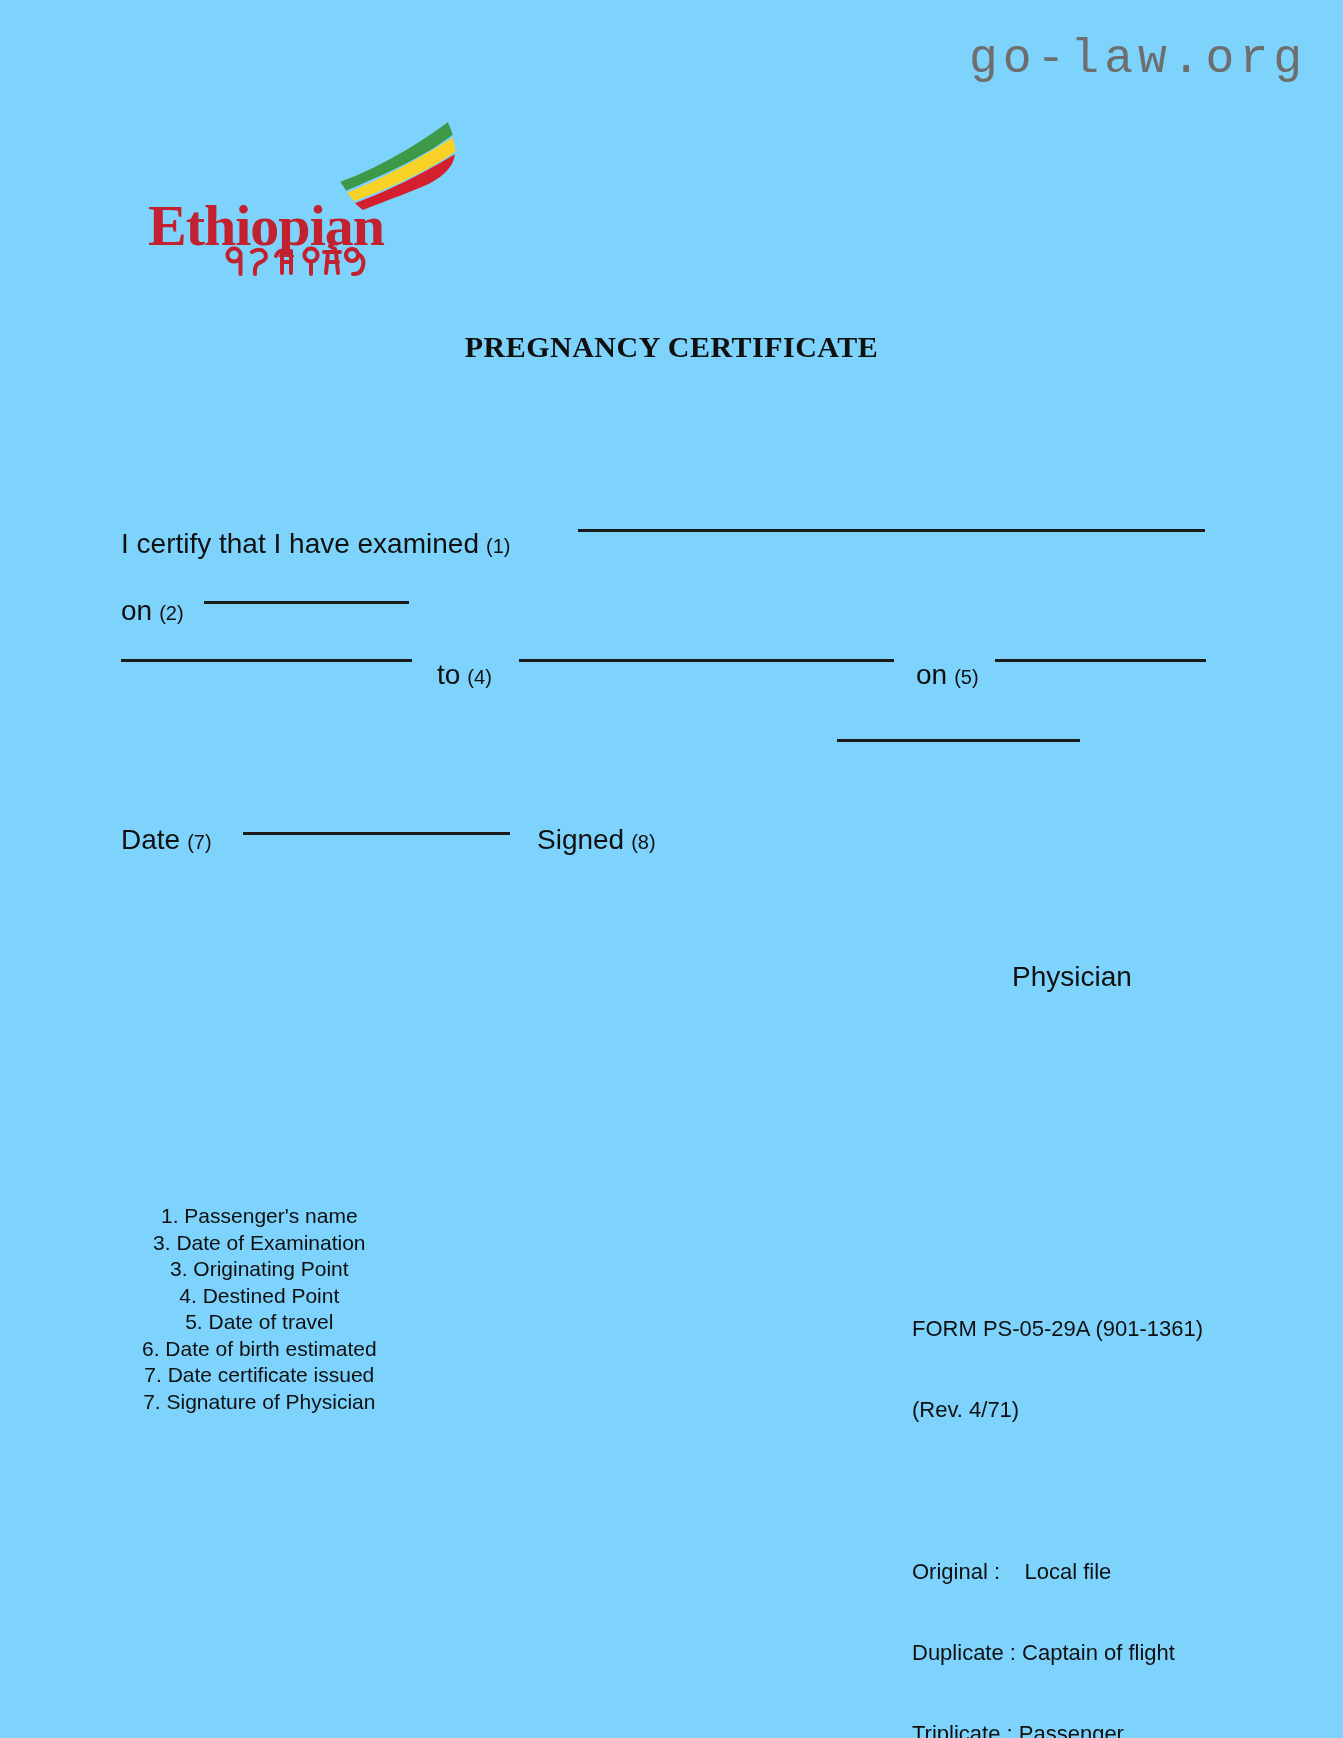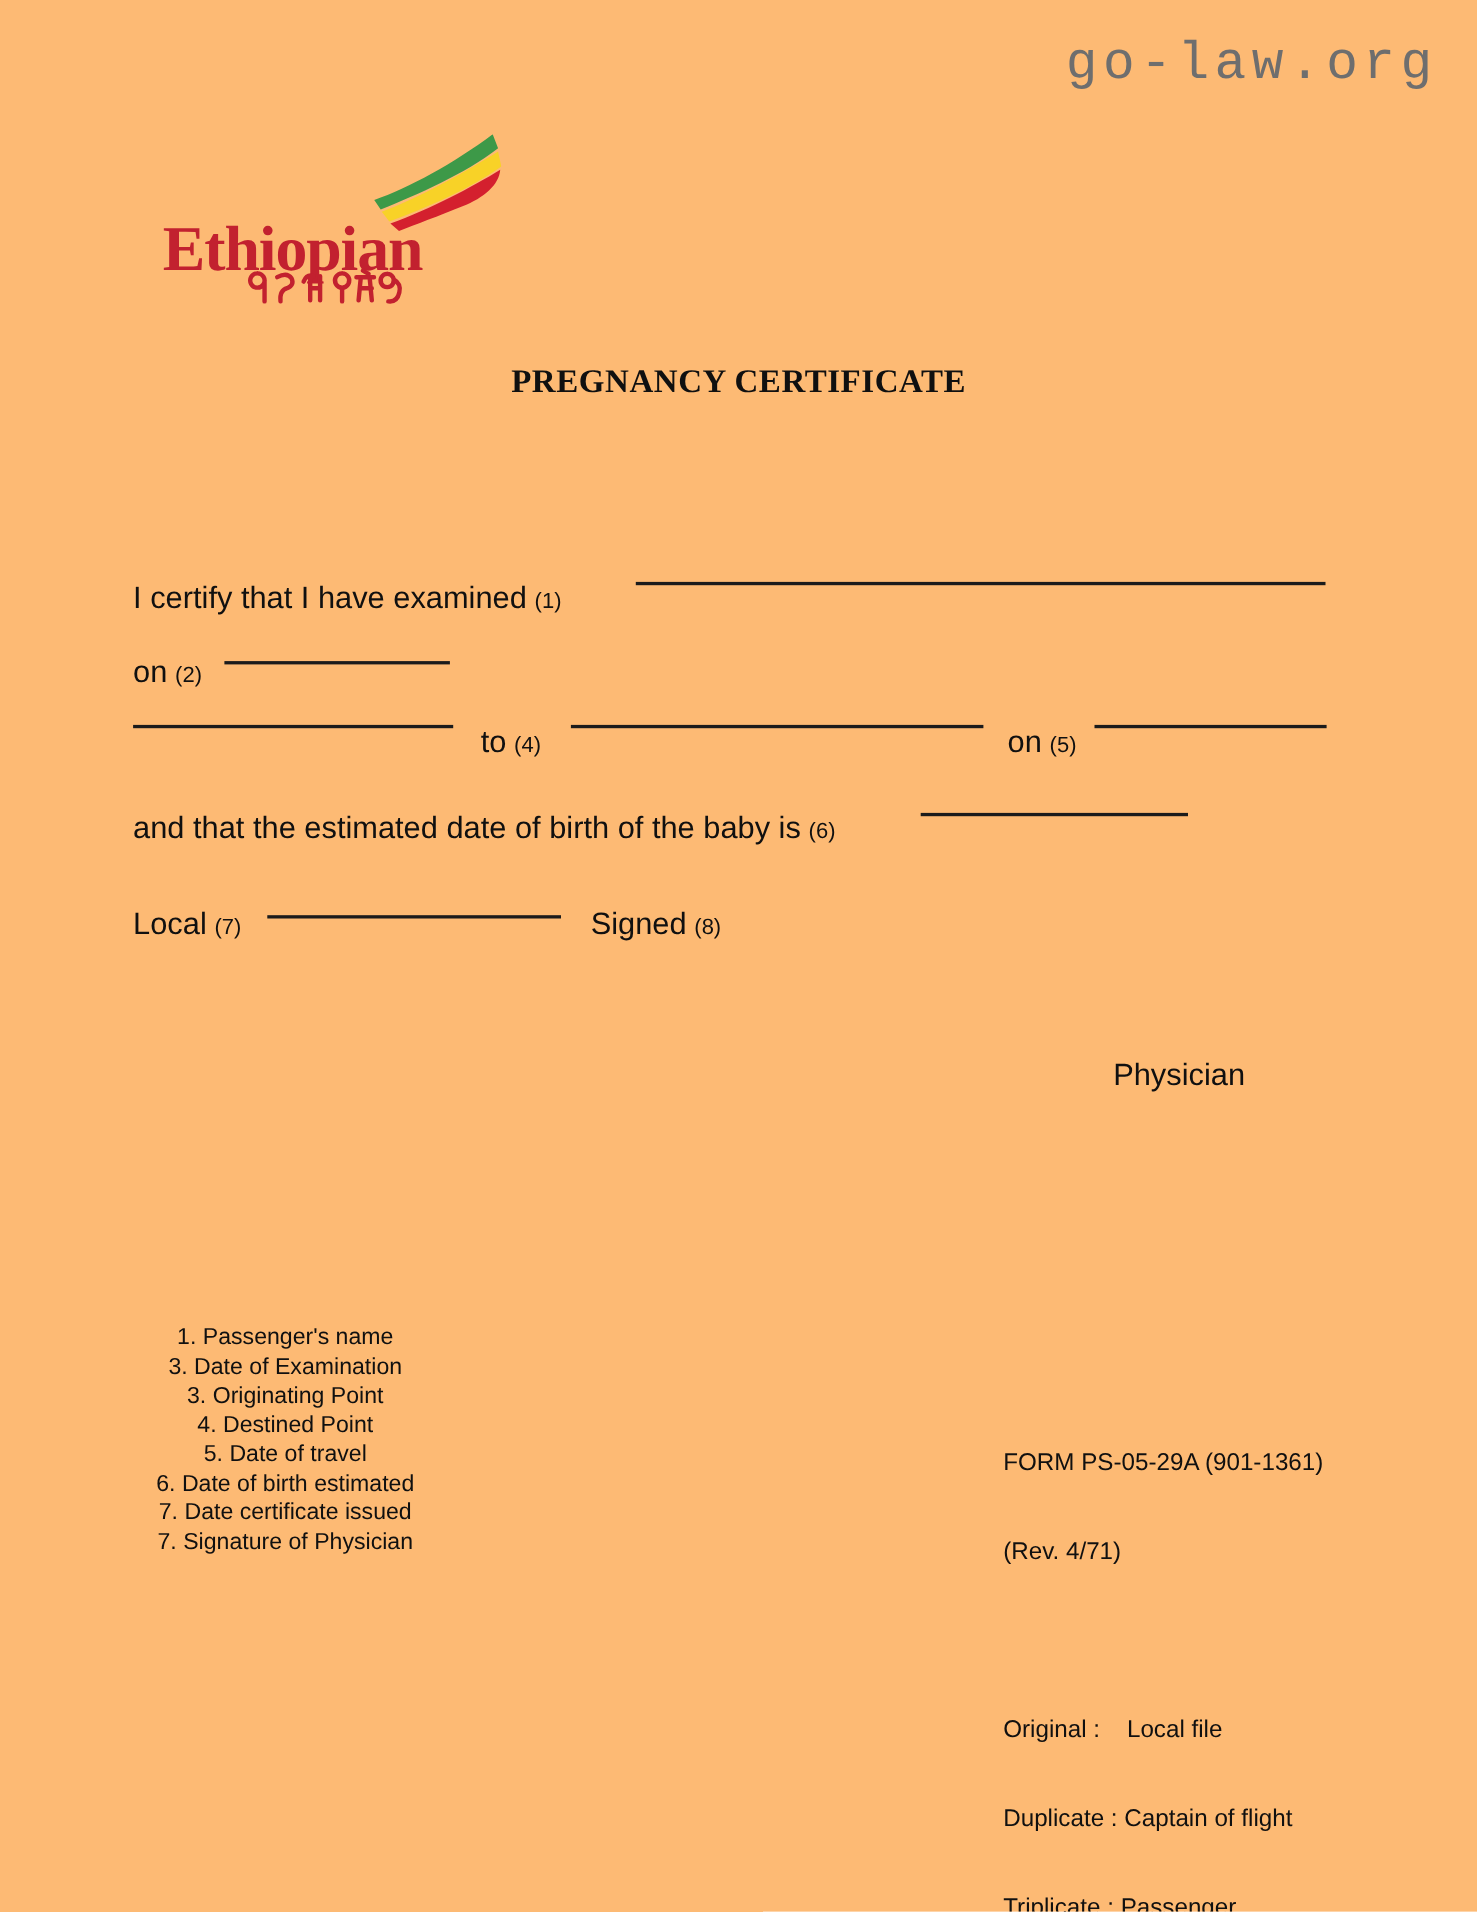--- a/index.html
+++ b/index.html
@@ -1,20 +1,20 @@
 <!DOCTYPE html>
 <html><head>
 <meta charset="utf-8">
 <style>
   html,body{margin:0;padding:0;background:#ffffff;}
   .page{
     position:relative;
     width:1343px;
     height:1738px;
-    background:#fdba74;
+    background:#7dd3fc;
     overflow:hidden;
     font-family:"Liberation Sans", sans-serif;
     color:#141414;
   }
   .abs{position:absolute;}
   .watermark{
     font-family:"Liberation Mono","DejaVu Sans Mono",monospace;
     font-size:48px;
     letter-spacing:5px;
     color:#6e6e6e;
@@ -98,27 +98,24 @@
   <div class="blank" style="left:121px; top:659px; width:291px;"></div>
   <div class="blank" style="left:519px; top:659px; width:375px;"></div>
   <div class="blank" style="left:995px; top:659px; width:211px;"></div>
   <div class="abs body-text" style="left:437px; top:658px;">
     <span>to</span><span class="mk">(4)</span>
   </div>
   <div class="abs body-text" style="left:916px; top:658px;">
     <span>on</span><span class="mk">(5)</span>
   </div>
 
-  <div class="abs body-text" style="left:121px; top:736px;">
-    <span>and that the estimated date of birth of the baby is</span><span class="mk">(6)</span>
-  </div>
   <div class="blank" style="left:837px; top:739px; width:243px;"></div>
 
   <div class="abs body-text" style="left:121px; top:823px;">
-    <span>Local</span><span class="mk">(7)</span>
+    <span>Date</span><span class="mk">(7)</span>
   </div>
   <div class="blank" style="left:243px; top:832px; width:267px;"></div>
   <div class="abs body-text" style="left:537px; top:823px;">
     <span>Signed</span><span class="mk">(8)</span>
   </div>
 
   <div class="abs body-text" style="left:995px; top:960px;margin-left:17px;">Physician</div>
 
   <div class="abs legend-list" style="left:142px; top:1203px;text-align:center;">
     <div>1. Passenger's name</div>

